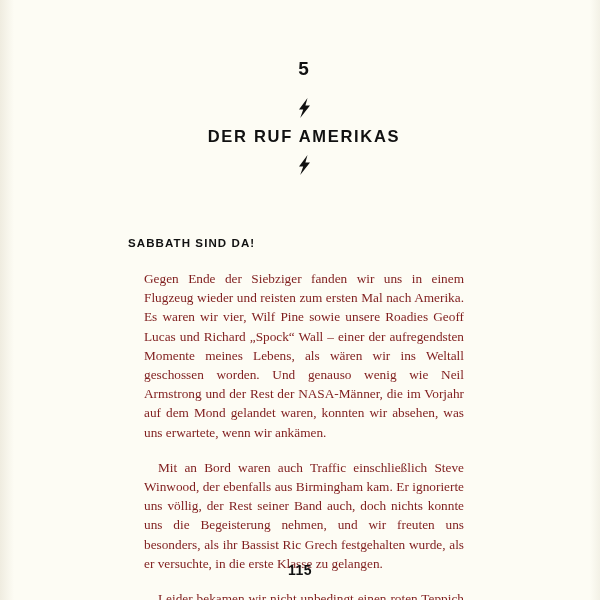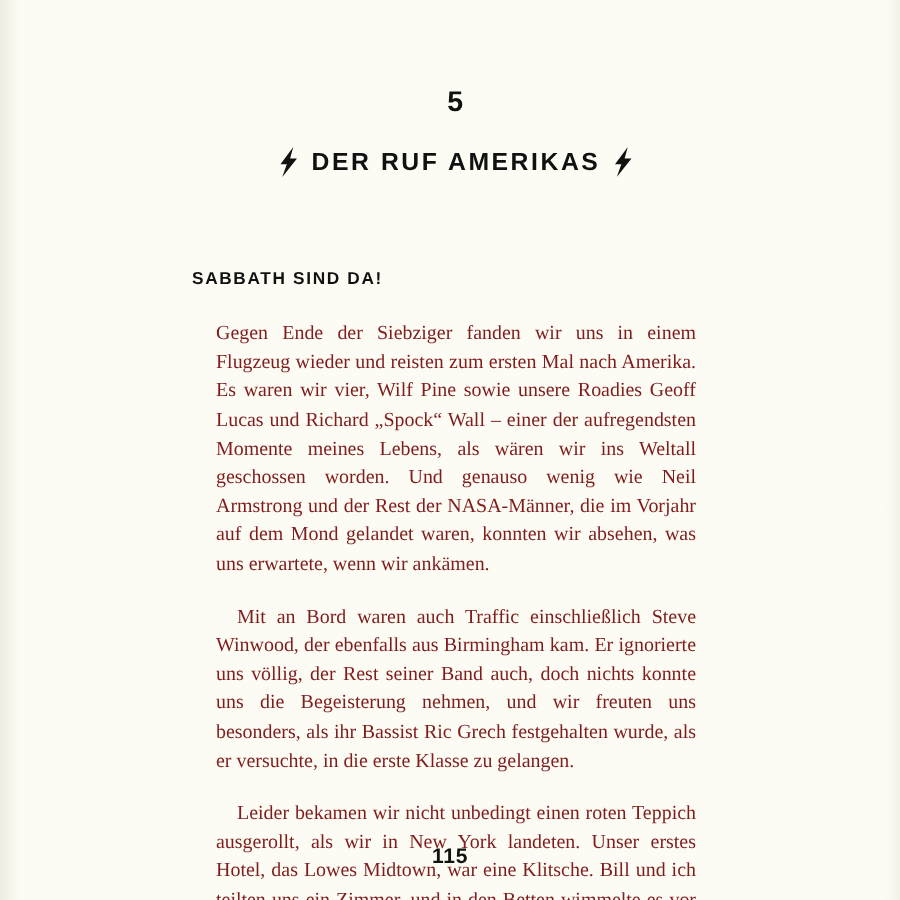--- a/index.html
+++ b/index.html
@@ -52,20 +52,21 @@
     margin: 0 0 18px 0;
     font-family: "Liberation Sans", sans-serif;
   }
 
   .chapter-title-row {
     display: flex;
     align-items: center;
     justify-content: center;
     gap: 9px;
     margin: 0 0 62px 0;
+    flex-direction: column;
   }
   .chapter-title {
     font-family: "Liberation Sans", sans-serif;
     font-size: 16.5px;
     font-weight: bold;
     letter-spacing: 1.7px;
     color: #111;
     white-space: nowrap;
   }
   .bolt {

